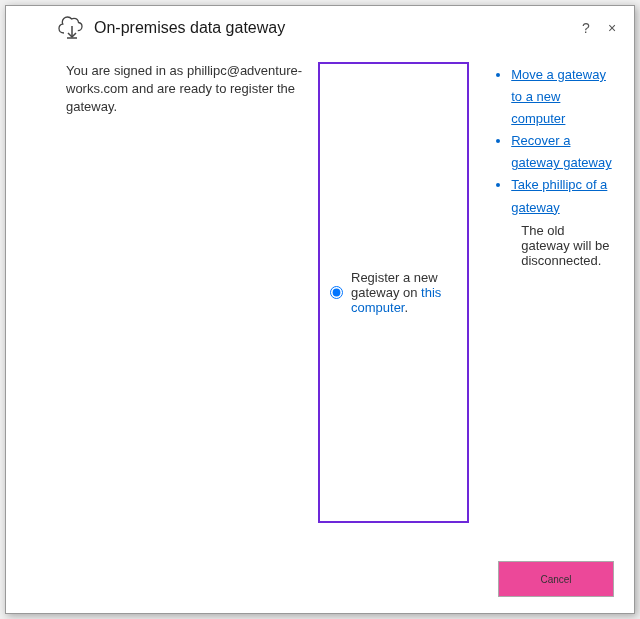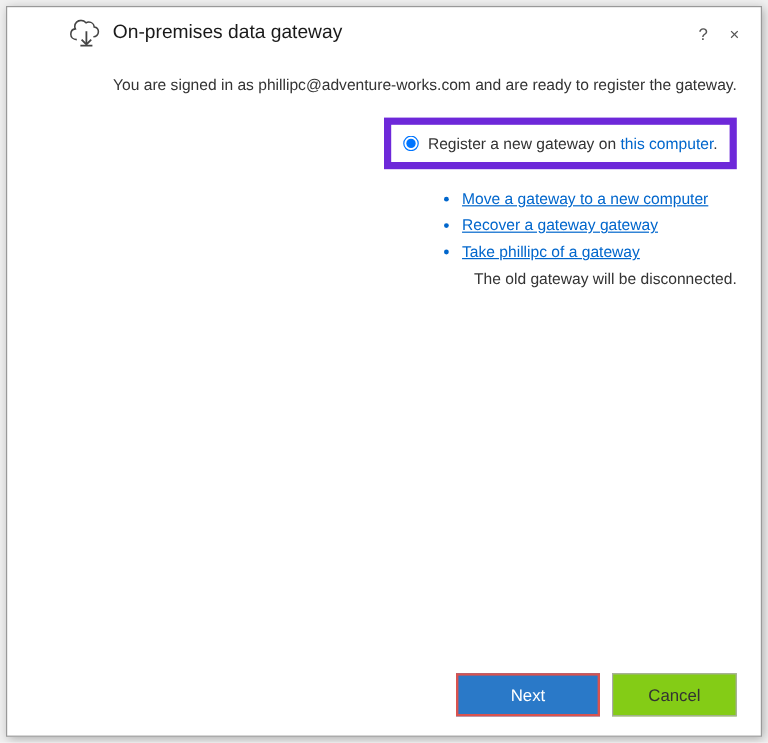--- a/index.html
+++ b/index.html
@@ -65,33 +65,32 @@
       display: flex;
       align-items: center;
       justify-content: center;
       padding: 0;
     }
 
     .content {
       padding: 14px 20px 14px 20px;
       flex: 1;
       display: flex;
-      flex-direction: column;
-      align-items: flex-end;
+      flex-direction: row;
     }
 
     .subtitle-text {
       font-size: 13px;
       color: #333;
       margin-bottom: 18px;
       line-height: 1.4;
     }
 
     .option-box {
-      border: 6px solid #6d28d9;
+      border: 2px solid #6d28d9;
       padding: 8px 10px;
       margin-bottom: 12px;
       display: flex;
       align-items: center;
       gap: 8px;
     }
 
     .option-box label {
       font-size: 13px;
       color: #333;
@@ -158,26 +157,26 @@
       height: 36px;
       background: #2a79c8;
       color: #fff;
       border: 2px solid #d9534f;
       font-size: 14px;
       cursor: pointer;
       font-family: 'Segoe UI', Arial, sans-serif;
     }
 
     .btn-cancel {
-      width: 104px;
+      width: 116px;
       height: 36px;
-      background: #84cc16;
+      background: #ec4899;
       color: #333;
       border: 1px solid #aaa;
-      font-size: 14px;
+      font-size: 10px;
       cursor: pointer;
       font-family: 'Segoe UI', Arial, sans-serif;
     }
 
     input[type="radio"] {
       cursor: pointer;
       margin: 0;
     }
 
     
@@ -226,16 +225,15 @@
         <li><span>Recover a gateway gateway</span></li>
         <li><span>Take phillipc of a gateway</span></li>
       </ul>
       <p class="disconnect-note">The old gateway will be disconnected.</p>
     </div>
 
     <div class="spacer"></div>
   </div>
 
   <div class="footer">
-    <button class="btn-next">Next</button>
     <button class="btn-cancel">Cancel</button>
   </div>
 </div>
 
 </body></html>

